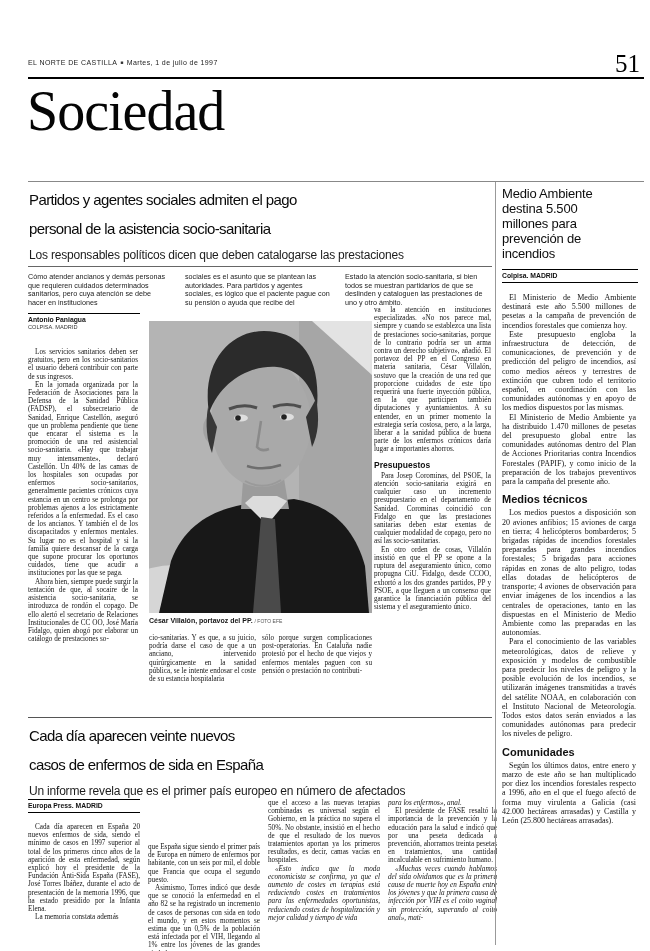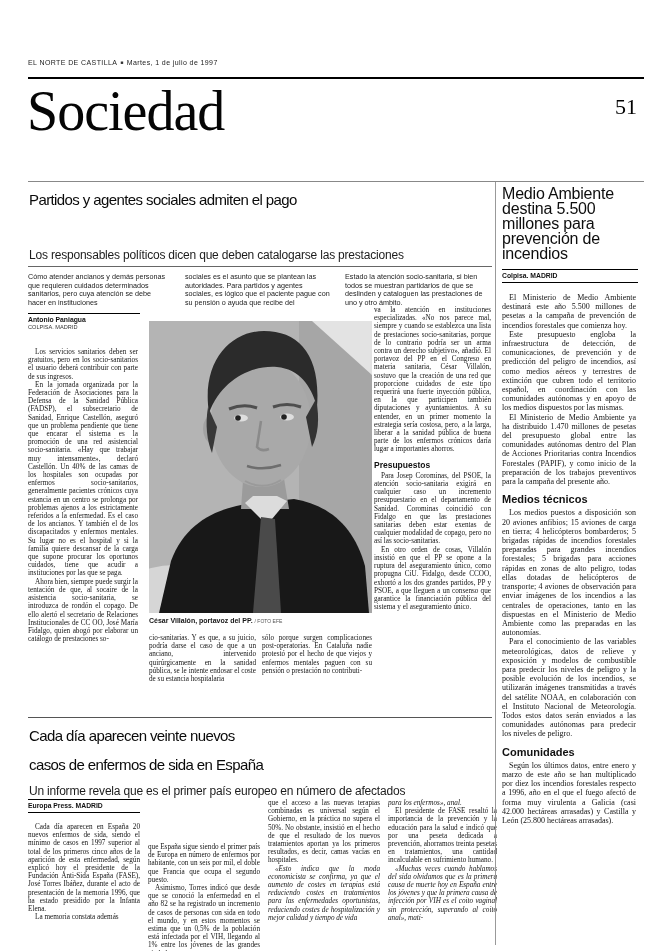--- a/index.html
+++ b/index.html
@@ -4,21 +4,21 @@
 <style>
   html,body { margin:0; padding:0; background:#e9e9e9; }
   .page { position:relative; width:650px; height:951px; background:#ffffff;
           font-family:"Liberation Sans", sans-serif; color:#111; overflow:hidden;
           margin:0 auto; }
   .abs { position:absolute; }
   .rule { background:#000; }
 
   .masthead { font-size:7px; letter-spacing:.4px; color:#222; white-space:nowrap; }
   .masthead .sep { font-size:5px; vertical-align:1px; padding:0 3px; color:#333; }
-  .page-num { font-family:"Liberation Serif", serif; font-size:22px; color:#000;margin-top:44px; }
+  .page-num { font-family:"Liberation Serif", serif; font-size:25px; color:#000; }
 
   .section-title { font-family:"Liberation Serif", serif; font-size:56px; letter-spacing:-1px;
                    color:#050505; line-height:1; }
 
   .headline { font-size:15px; line-height:28.5px; letter-spacing:-0.6px; color:#0a0a0a; }
   .deck { font-size:12px; letter-spacing:-0.2px; color:#1c1c1c; }
 
   .lead-col { font-size:7.2px; line-height:8.7px; color:#222; }
 
   .byline { border-top:1px solid #000; padding-top:2px; }
@@ -30,21 +30,21 @@
               text-align:justify; color:#141414; overflow:hidden; }
   .body-col p { margin:0; text-indent:7px; }
   .body-col p.noindent { text-indent:0; }
   .body-col p.italic { font-style:italic; }
   .colhead { font-family:"Liberation Sans", sans-serif; font-size:8.5px; text-indent:0;
              margin:7px 0 3px; color:#111; }
 
   .caption { font-size:7px; font-weight:bold; color:#161616; }
   .caption .cap-credit { font-size:5px; font-weight:normal; color:#555; }
 
-  .sb-headline { font-size:16px; line-height:15px; letter-spacing:-0.2px; color:#0d0d0d; }
+  .sb-headline { font-size:13px; line-height:15px; letter-spacing:-0.2px; color:#0d0d0d; }
   .sb-body { font-family:"Liberation Serif", serif; font-size:8px; line-height:9.2px;
              text-align:justify; color:#141414; overflow:hidden; }
   .sb-body p { margin:0; text-indent:7px; }
   .sb-head2 { font-family:"Liberation Sans", sans-serif; font-size:11px; margin:9px 0 4px;
               text-indent:0; color:#111; }
   figure { margin:0; }
 </style>
 </head>
 <body>
 
@@ -55,20 +55,21 @@
   </div>
   <div class="abs page-num" style="left:615px; top:50px;">51</div>
   <div class="abs rule" style="left:28px; top:77px; width:616px; height:2px;"></div>
 
   <div class="abs section-title" style="left:27px; top:83px;">Sociedad</div>
 
   <div class="abs rule" style="left:28px; top:181px; width:616px; height:1px; background:#888;"></div>
 
   <div class="abs headline" style="left:29px; top:186px; width:466px;">
     <div>Partidos y agentes sociales admiten el pago</div>
+    <div>personal de la asistencia socio-sanitaria</div>
   </div>
   <div class="abs deck" style="left:29px; top:248px; width:460px;">Los responsables políticos dicen que deben catalogarse las prestaciones</div>
   <div class="abs rule" style="left:28px; top:266px; width:464px; height:1px; background:#666;"></div>
 
   <div class="abs lead-col" style="left:28px; top:273px; width:142px;">Cómo atender ancianos y demás personas que requieren cuidados determinados sanitarios, pero cuya atención se debe hacer en instituciones</div>
   <div class="abs lead-col" style="left:185px; top:273px; width:146px;">sociales es el asunto que se plantean las autoridades. Para partidos y agentes sociales, es lógico que el paciente pague con su pensión o ayuda que recibe del</div>
   <div class="abs lead-col" style="left:345px; top:273px; width:146px;">Estado la atención socio-sanitaria, si bien todos se muestran partidarios de que se deslinden y cataloguen las prestaciones de uno y otro ámbito.</div>
 
   <div class="abs byline" style="left:28px; top:313px; width:112px;">
     <div class="byl-author">Antonio Paniagua</div>

